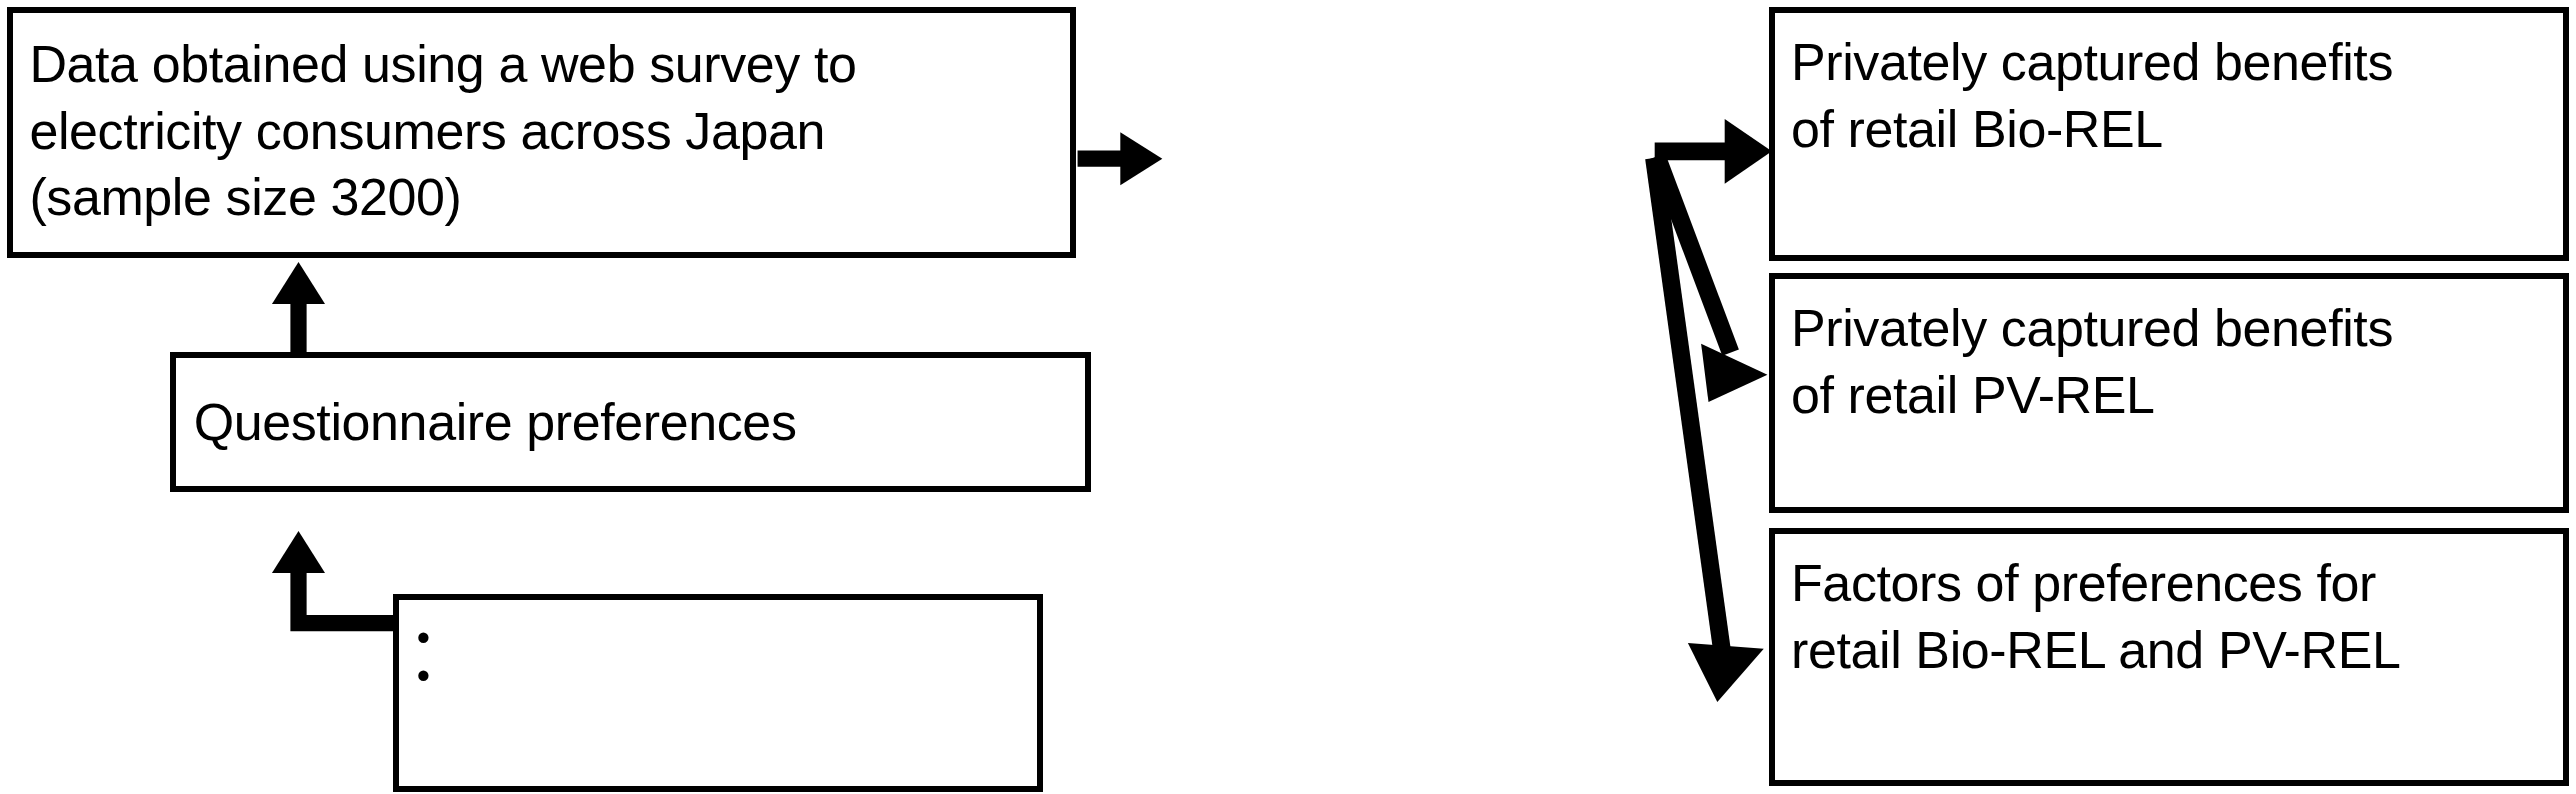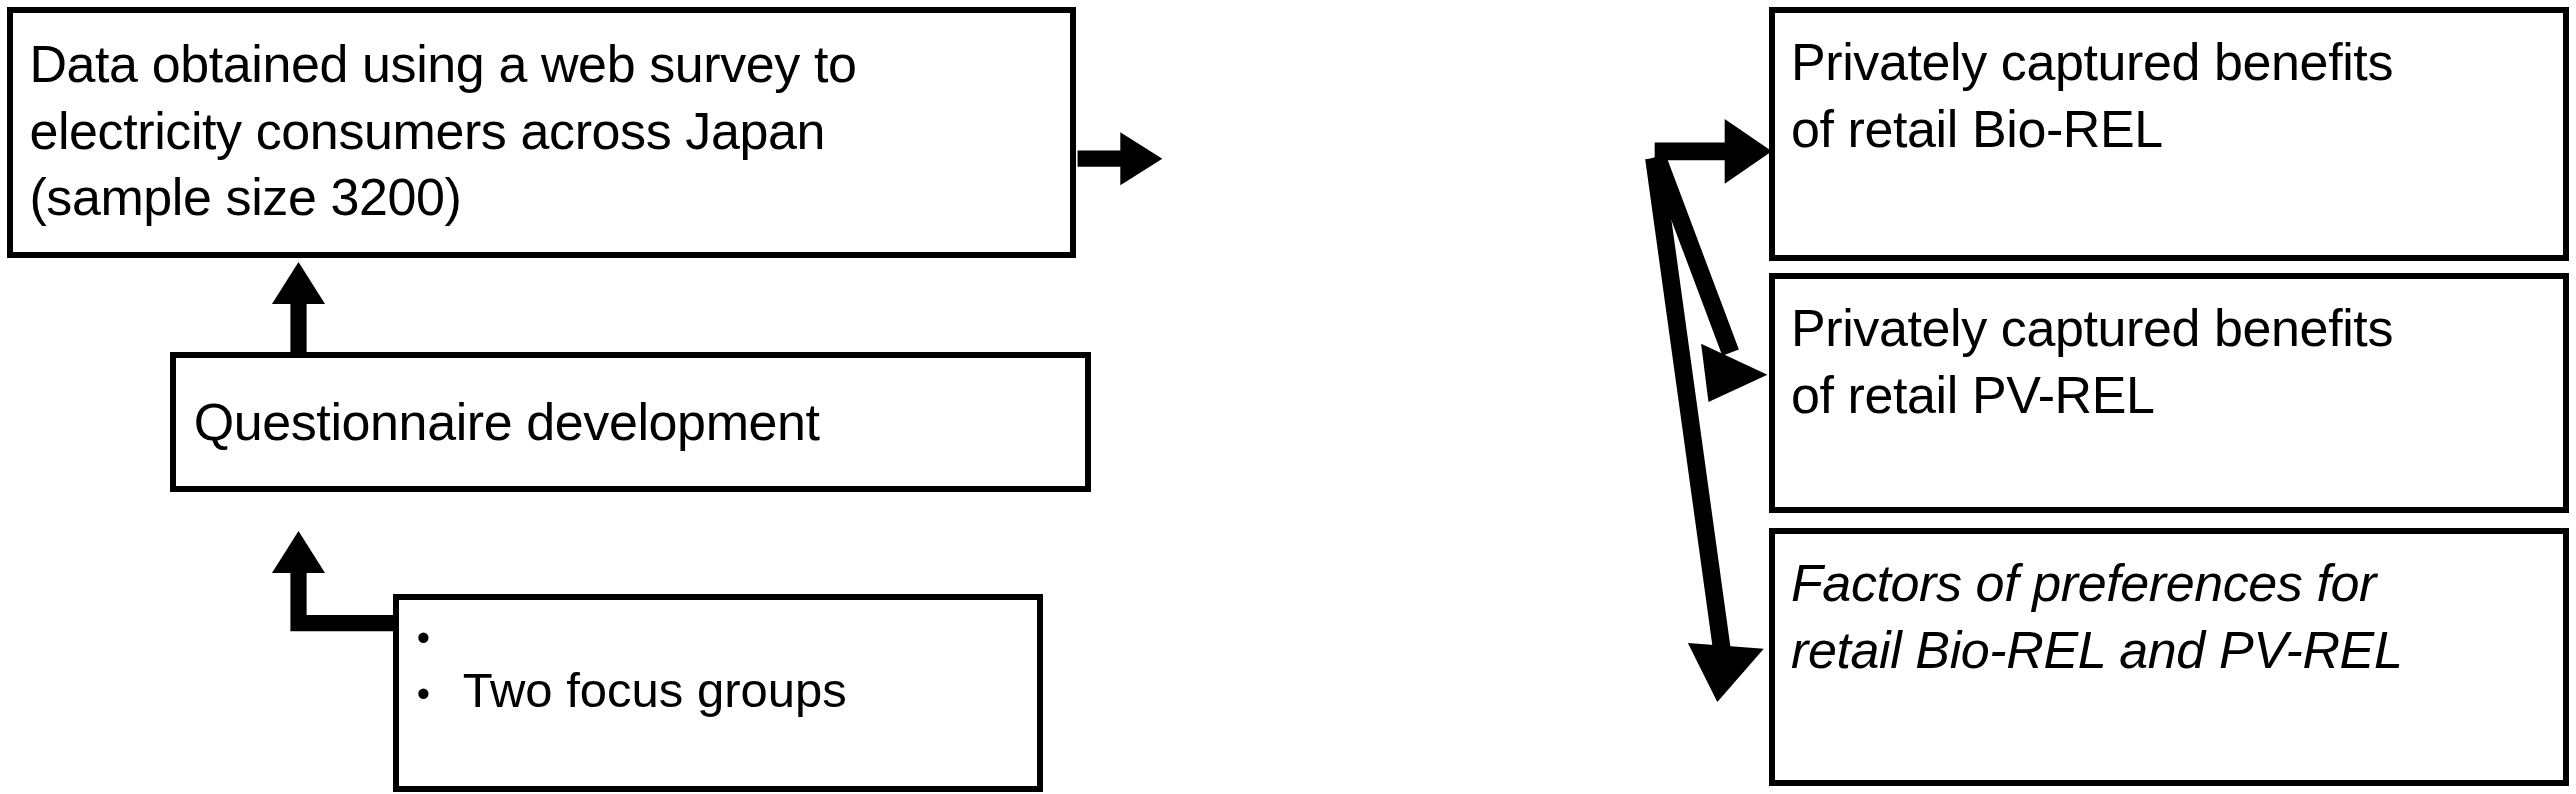--- a/index.html
+++ b/index.html
@@ -54,21 +54,20 @@
     left: 1769px; top: 7.4px;  width: 800px; height: 254px;
     padding: 16px 11.8px 0 16px;
   }
   #box-pv {
     left: 1769px; top: 273px; width: 800px; height: 240px;
     padding: 16px 11.8px 0 16px;
   }
   #box-factors {
     left: 1769px; top: 528px; width: 800px; height: 258px;
     padding: 16px 11.8px 0 16px;
-    font-style: italic;
   }
   
   .bullet-list {
     list-style: none;
     margin: 0;
     padding: 0;
   }
   .bullet-list li {
     display: flex;
     align-items: baseline;
@@ -131,31 +130,30 @@
   </svg>
 
   <div class="box" id="box-survey">
     <div class="box-text">Data obtained using a web survey to
 electricity consumers across Japan
 (sample size 3200)</div>
   </div>
 
 
   <div class="box" id="box-questionnaire">
-    <div class="box-text">Questionnaire development</div>
+    <div class="box-text">Questionnaire preferences</div>
   </div>
 
   <div class="box" id="box-bullets">
     <ul class="bullet-list">
       <li>
         <span class="bullet-dot">•</span>
       </li>
       <li>
         <span class="bullet-dot">•</span>
-        <span>Two focus groups</span>
       </li>
     </ul>
   </div>
 
   <div class="box" id="box-bio">
     <div class="box-text">Privately captured benefits
 of retail Bio-REL</div>
   </div>
 
   <div class="box" id="box-pv">

